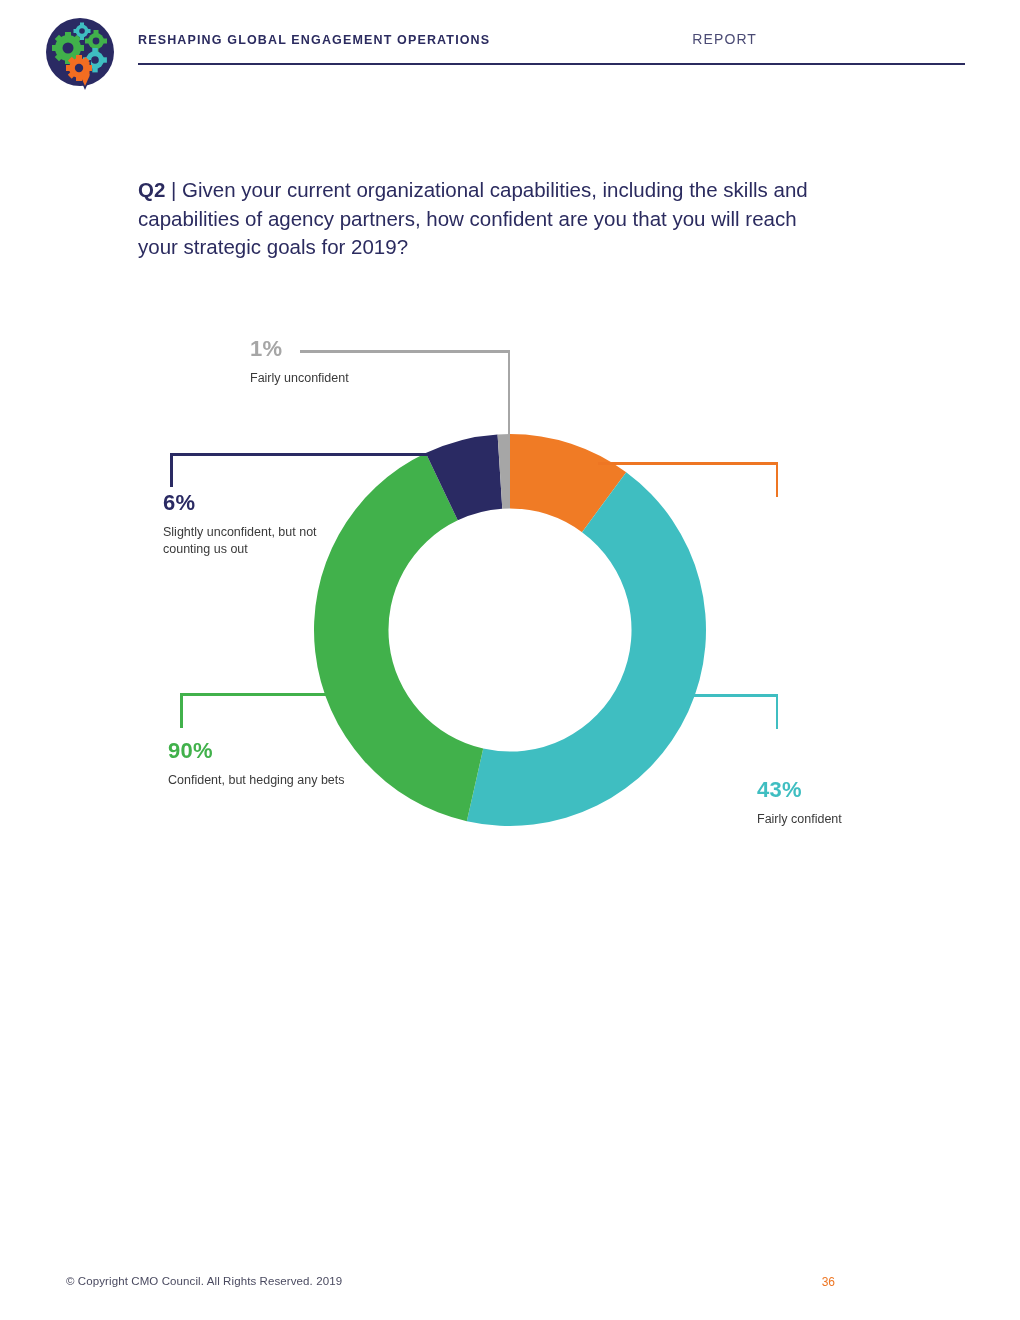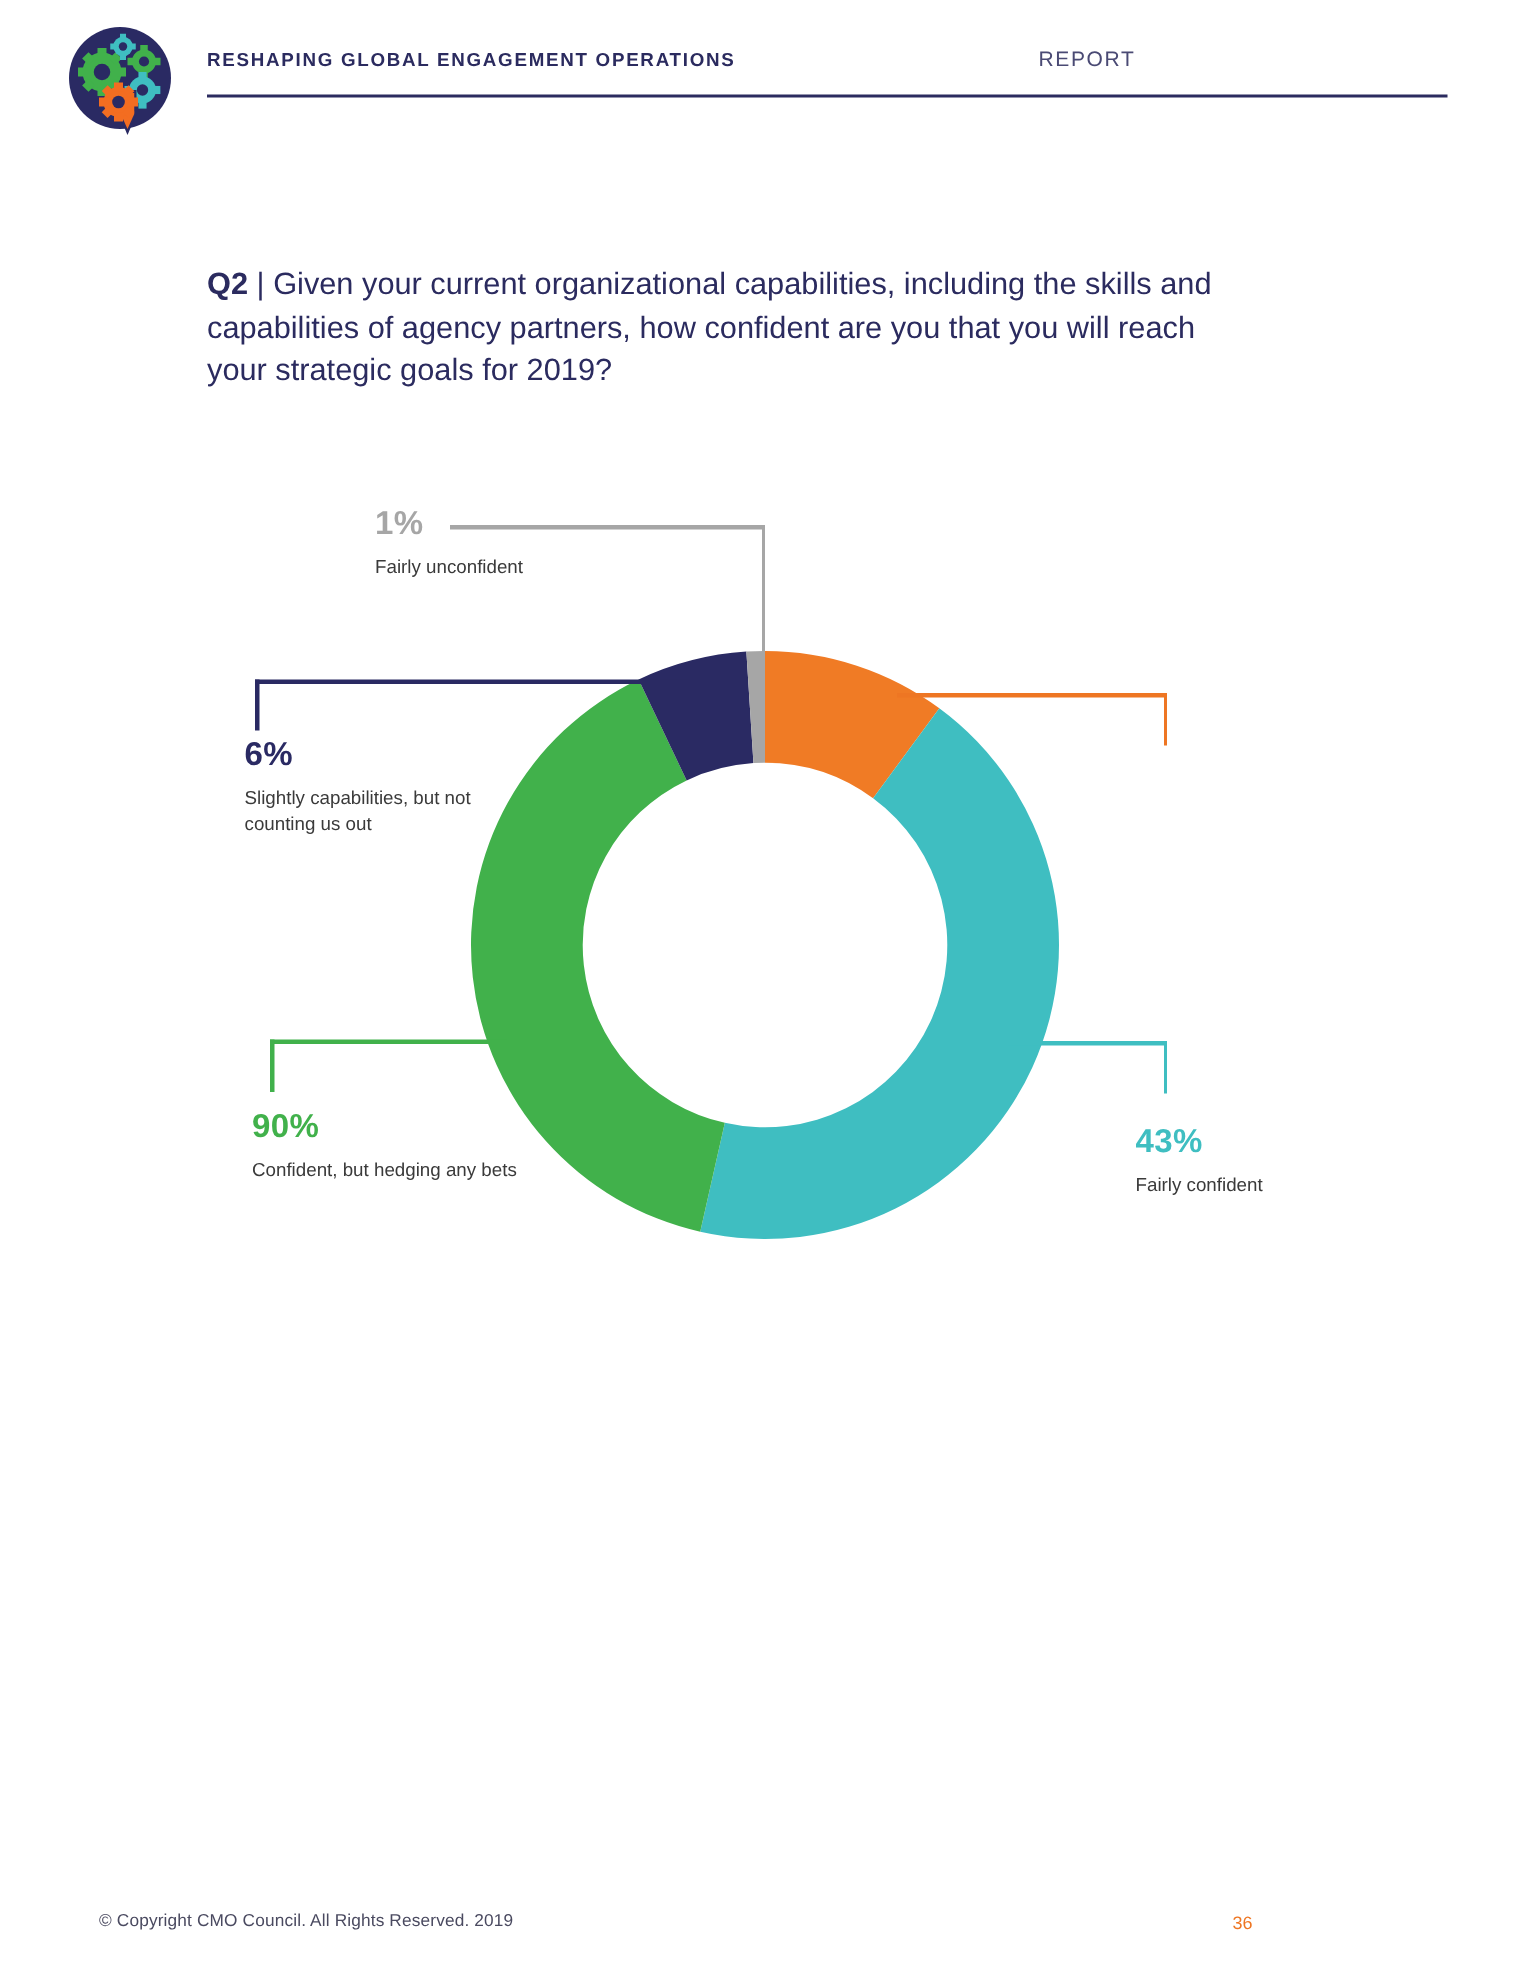--- a/index.html
+++ b/index.html
@@ -237,31 +237,31 @@
   <div class="leader" style="left:672px; top:374px; width:106px; height:2.5px; background:#3fbec1;"></div>
   <div class="leader" style="left:775.5px; top:374px; width:2.5px; height:35px; background:#3fbec1;"></div>
 
   <div class="callout" style="left:250px; top:18px; width:210px;">
     <div class="callout-pct" style="color:#a6a6a6;">1%</div>
     <div class="callout-label">Fairly unconfident</div>
   </div>
 
   <div class="callout" style="left:163px; top:172px; width:180px;">
     <div class="callout-pct" style="color:#2a2a63;">6%</div>
-    <div class="callout-label">Slightly capabilities, but not counting us out</div>
+    <div class="callout-label">Slightly unconfident, but not counting us out</div>
   </div>
 
   <div class="callout" style="left:168px; top:420px; width:180px;">
     <div class="callout-pct" style="color:#41b14b;">90%</div>
     <div class="callout-label">Confident, but hedging any bets</div>
   </div>
 
 
   <div class="callout callout-right" style="left:757px; top:430px; width:220px;">
-    <div class="callout-pct" style="color:#3fbec1;">43%</div>
+    <div class="callout-pct" style="color:#3fbec1;margin-top:29px;">43%</div>
     <div class="callout-label">Fairly confident</div>
   </div>
 
 </div>
 
 <div id="page-footer">
   <div id="copyright-text">© Copyright CMO Council. All Rights Reserved. 2019</div>
   <div id="page-number">36</div>
 </div>
 

